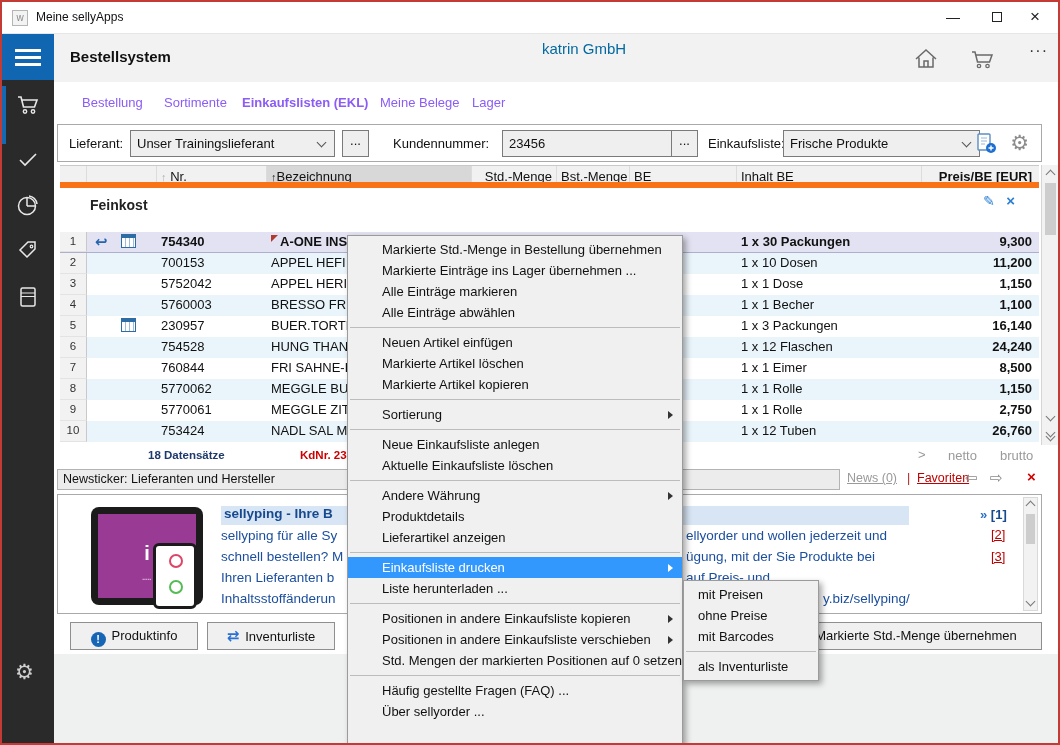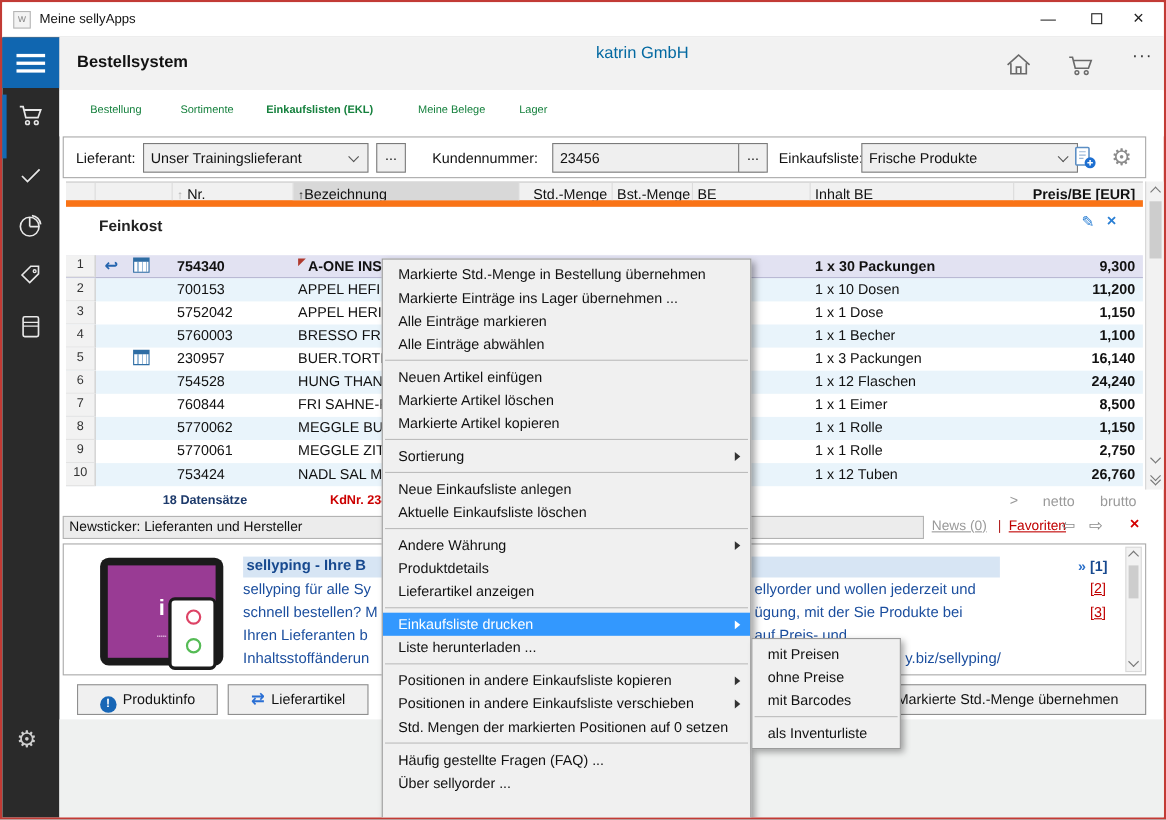--- a/index.html
+++ b/index.html
@@ -28,21 +28,21 @@
   .hdr{position:absolute;left:52px;top:32px;width:1008px;height:48px;background:#f2f2f2;}
   .hdr-title{position:absolute;left:16px;top:14px;font-size:15px;font-weight:bold;color:#111;}
   .hdr-co{position:absolute;left:380px;top:6px;width:300px;text-align:center;color:#0369a1;}
   .hdr-co .co{font-size:15px;}
   .hdr-co .usr{font-size:11px;margin-top:3px;}
   .hdr-ic{position:absolute;top:11px;width:28px;height:28px;}
   .hdr-dots{position:absolute;right:14px;top:8px;font-size:16px;color:#333;letter-spacing:1px;}
 
   
   .tabs{position:absolute;left:52px;top:80px;width:1008px;height:42px;background:#fff;}
-  .tab{position:absolute;top:13px;font-size:10px;color:#15803d;}
+  .tab{position:absolute;top:13px;font-size:13px;color:#8b5cf6;}
   .tab.active{font-weight:bold;}
 
   
   .filters{position:absolute;left:55px;top:122px;width:985px;height:38px;border:1px solid #a9a9a9;background:#fff;}
   .flabel{position:absolute;top:11px;font-size:13px;color:#111;}
   .combo{position:absolute;top:5px;height:27px;background:#efefef;border:1px solid #7a7a7a;font-size:13px;line-height:25px;padding-left:6px;color:#111;}
   .combo .chev{position:absolute;right:9px;top:8px;}
   .chev{display:inline-block;width:7px;height:7px;border-right:1.6px solid #555;border-bottom:1.6px solid #555;transform:rotate(45deg);}
   .chev.up{transform:rotate(-135deg);}
   .dots-btn{position:absolute;top:5px;width:27px;height:27px;background:#efefef;border:1px solid #7a7a7a;text-align:center;line-height:20px;font-size:13px;color:#111;}
@@ -114,21 +114,21 @@
   .fbtn{position:absolute;top:620px;height:28px;background:#f0f0f0;border:1px solid #8f8f8f;font-size:13px;color:#111;text-align:center;line-height:26px;}
   .fb1{left:68px;width:128px;}
   .fb2{left:205px;width:128px;}
   .fb3{left:788px;width:252px;}
   .info-ic{display:inline-block;width:15px;height:15px;border-radius:50%;background:#1766b6;color:#fff;font-size:11px;font-weight:bold;line-height:15px;vertical-align:-3px;margin-right:6px;}
   .swap-ic{color:#2a6fd4;font-size:15px;font-weight:bold;margin-right:6px;}
   .bottomstrip{position:absolute;left:52px;top:652px;width:1008px;height:93px;background:#eff1f0;}
 
   
   .ctx{position:absolute;left:345px;top:233px;width:336px;height:512px;background:#f0f0f0;border:1px solid #9b9b9b;box-shadow:3px 3px 6px rgba(0,0,0,.35);z-index:40;padding-top:3px;overflow:hidden;}
-  .mi{height:21px;line-height:21px;padding-left:14px;font-size:13px;color:#111;position:relative;white-space:nowrap;}
+  .mi{height:21px;line-height:21px;padding-left:34px;font-size:13px;color:#111;position:relative;white-space:nowrap;}
   .mi.hl{background:#3398fe;color:#fff;}
   .mi .sa{position:absolute;right:9px;top:7px;width:0;height:0;border-left:5px solid #333;border-top:4px solid transparent;border-bottom:4px solid transparent;}
   .mi.hl .sa{border-left-color:#fff;}
   .sep{height:1px;background:#bcbcbc;margin:4px 2px;}
   .sub{position:absolute;left:681px;top:578px;width:136px;background:#f0f0f0;border:1px solid #9b9b9b;box-shadow:3px 3px 6px rgba(0,0,0,.35);z-index:41;padding:3px 0;}
   .sub .mi{padding-left:14px;}
   svg{display:block;}
 </style>
 </head>
 <body>
@@ -410,21 +410,21 @@
     <div class="news-num nn2">[2]</div>
     <div class="news-num nn3">[3]</div>
     <div class="news-sb">
       <span class="chev up sbchev" style="left:3px;top:4px;border-color:#777"></span>
       <div class="thumb"></div>
       <span class="chev sbchev" style="left:3px;top:100px;border-color:#777"></span>
     </div>
   </div>
 
   <div class="fbtn fb1"><span class="info-ic">!</span><span>Produktinfo</span></div>
-  <div class="fbtn fb2"><span class="swap-ic">⇄</span><span>Lieferartikel</span></div>
+  <div class="fbtn fb2"><span class="swap-ic">⇄</span><span>Inventurliste</span></div>
   <div class="fbtn fb3">Markierte Std.-Menge übernehmen</div>
 
   <div class="bottomstrip"></div>
 
   <div class="ctx">
     <div class="mi">Markierte Std.-Menge in Bestellung übernehmen</div>
     <div class="mi">Markierte Einträge ins Lager übernehmen ...</div>
     <div class="mi">Alle Einträge markieren</div>
     <div class="mi">Alle Einträge abwählen</div>
     <div class="sep"></div>

